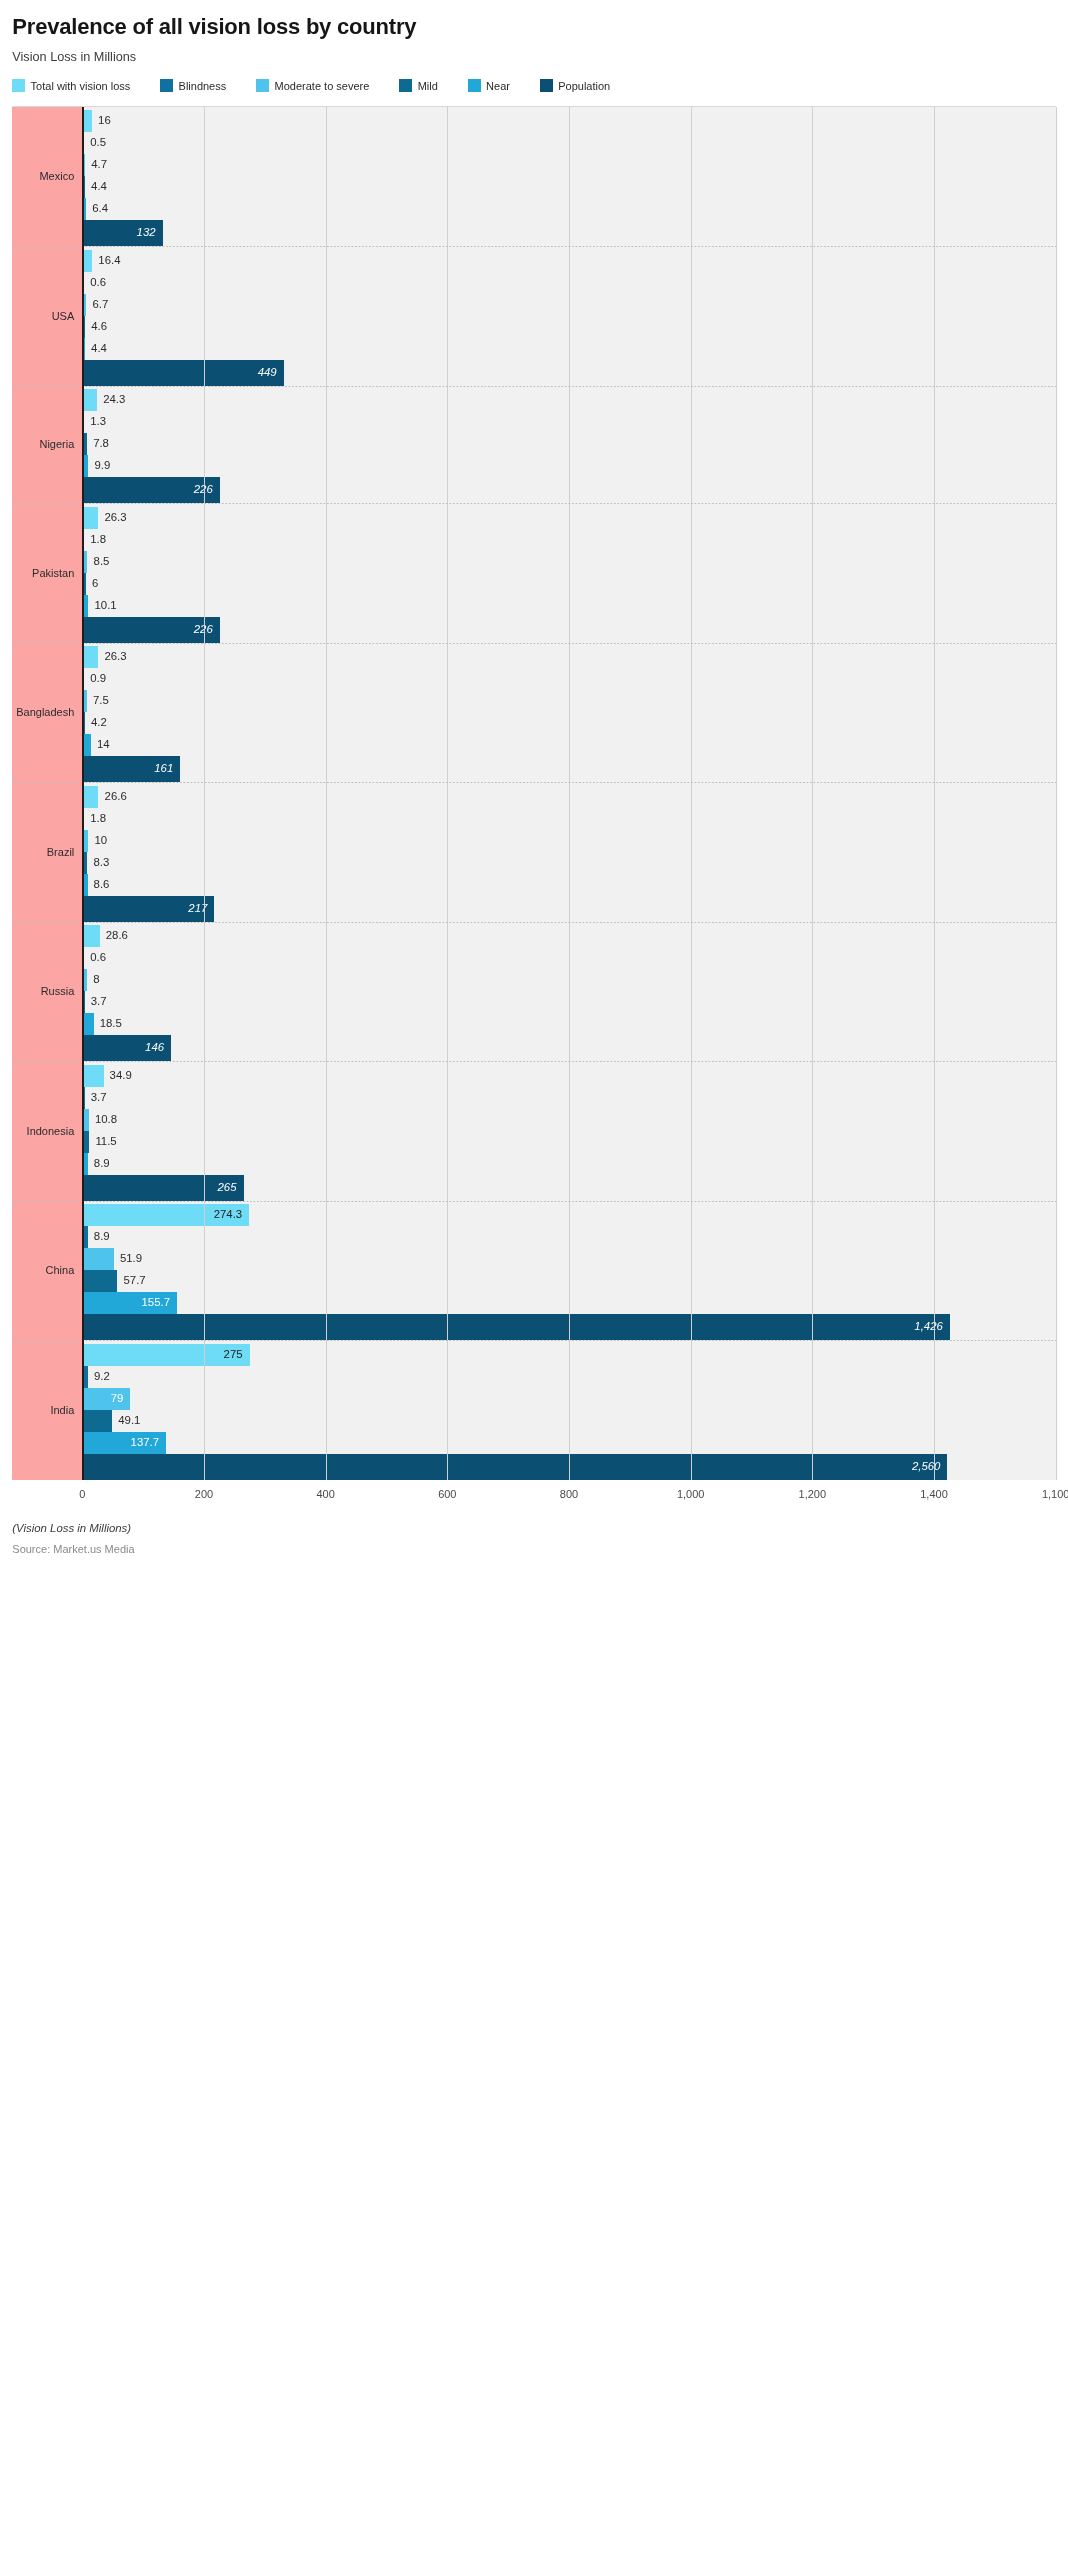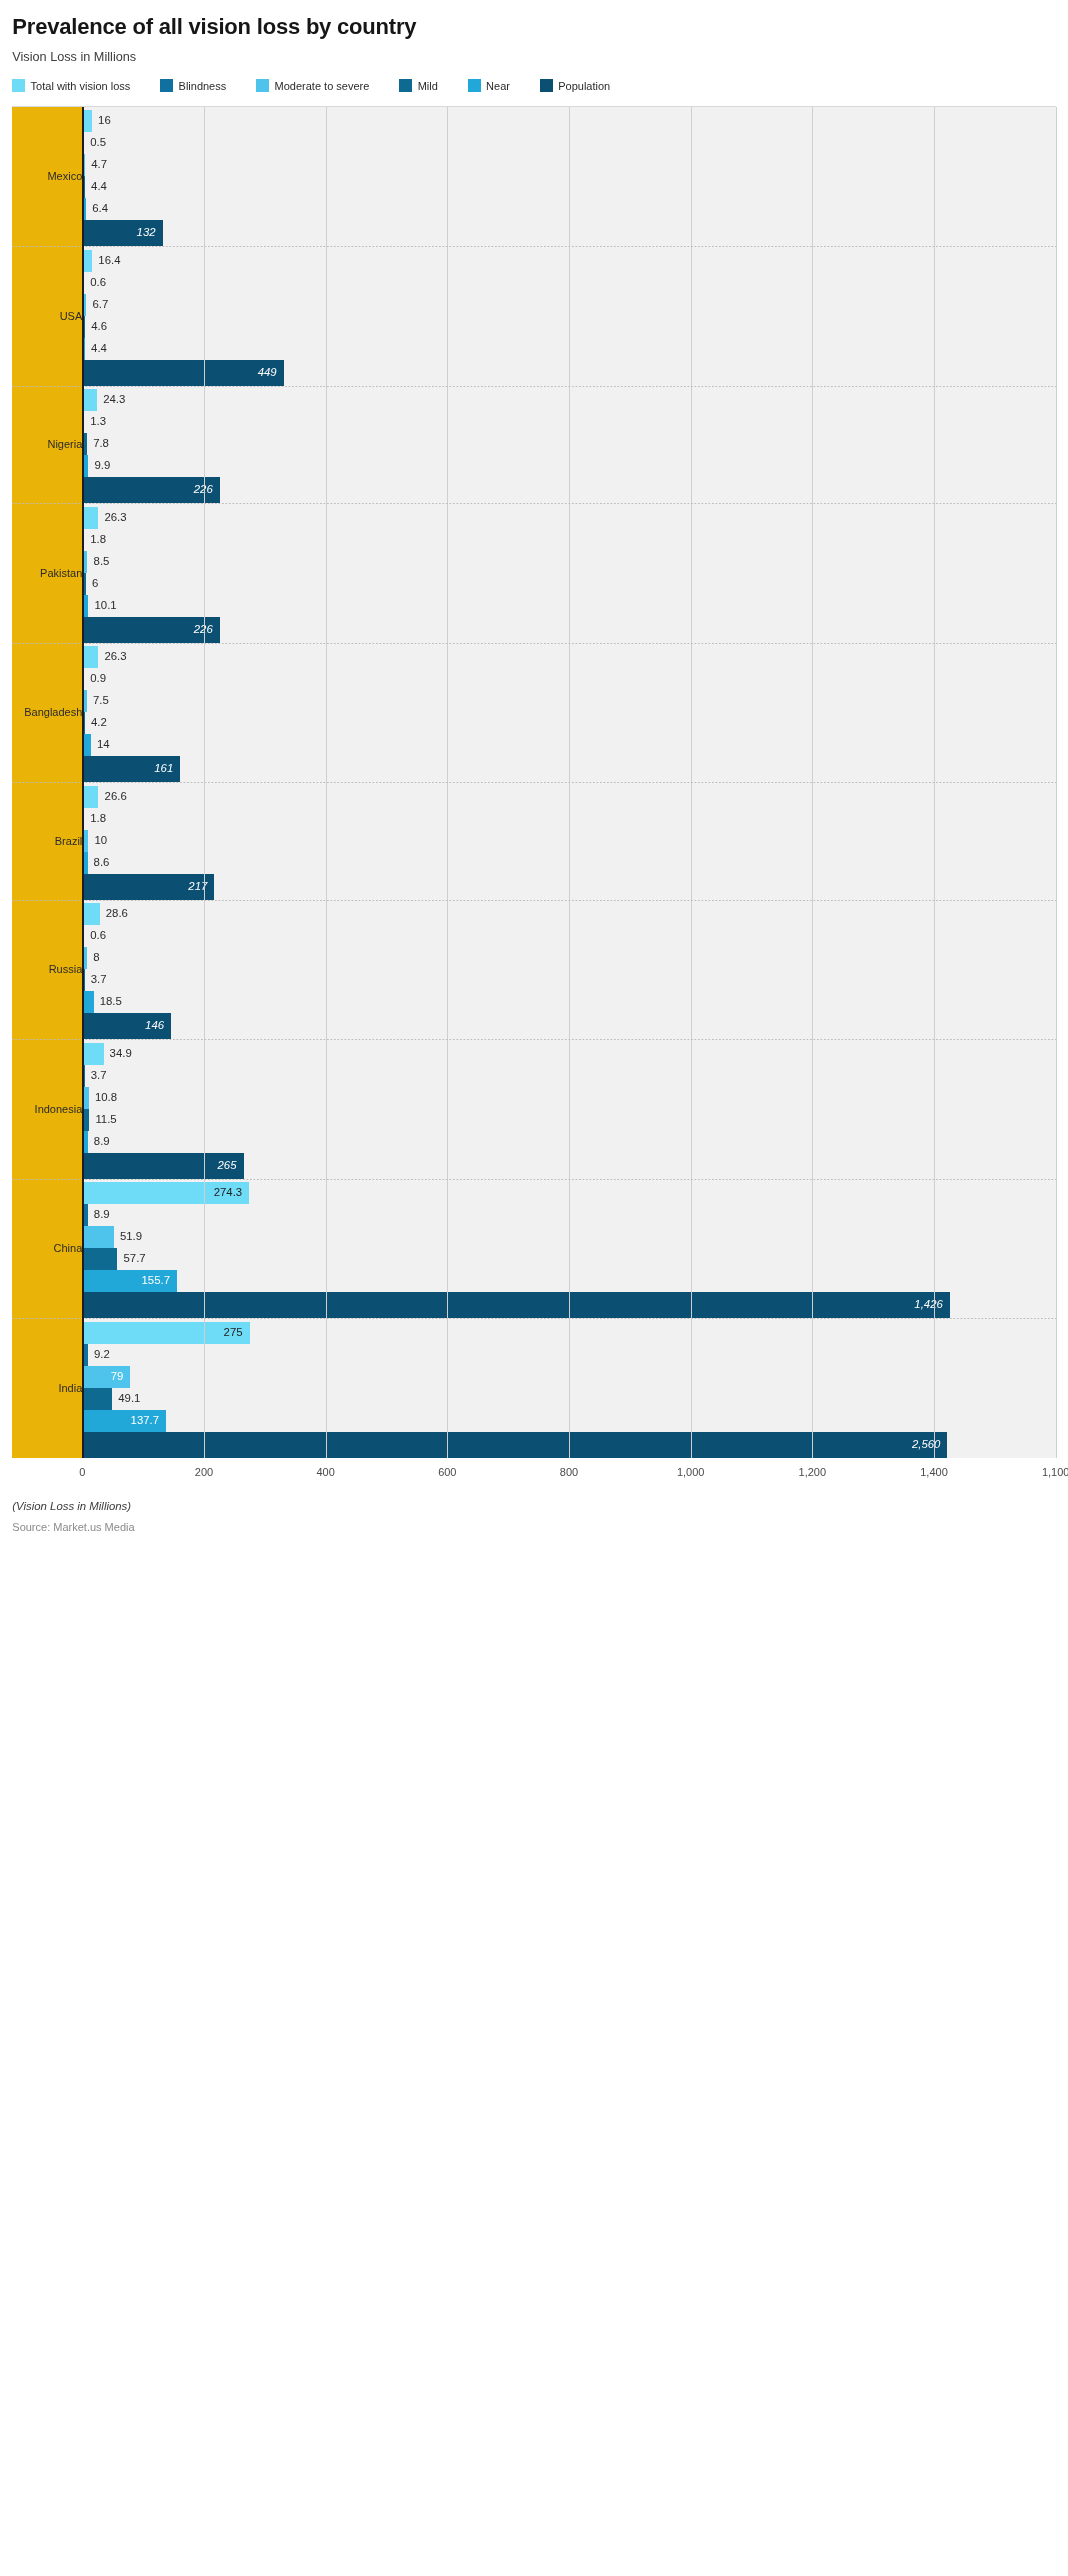--- a/index.html
+++ b/index.html
@@ -100,24 +100,24 @@
     background-size: 3.5px 0.9px;
     background-repeat: repeat-x;
     z-index: 5;
   }
   .group-label {
     width: 70px;
     flex: 0 0 70px;
     display: flex;
     align-items: center;
     justify-content: flex-end;
-    padding-right: 0;
+    padding-right: 8px;
     font-size: 11px;
     color: #2b2b2b;
-    background: #eab308;
+    background: #fca5a5;
   }
   .group-bars {
     position: relative;
     flex: 1 1 auto;
     background: #f1f1f1;
     padding: 3.5px 0 0 0;
   }
 
   .bar-row {
     position: relative;
@@ -446,20 +446,24 @@
                 <div class="bar" style="background: rgb(111, 220, 247); width: 1.6625%;"></div>
                 <span class="val-out">26.6</span>
               </div>
               <div class="bar-row">
                 <div class="bar hatch" style="background: rgb(16, 112, 160); width: 0.1125%;"></div>
                 <span class="val-out">1.8</span>
               </div>
               <div class="bar-row">
                 <div class="bar" style="background: rgb(78, 195, 236); width: 0.625%;"></div>
                 <span class="val-out">10</span>
+              </div>
+              <div class="bar-row">
+                <div class="bar" style="background: rgb(15, 106, 146); width: 0.51875%;"></div>
+                <span class="val-out">8.3</span>
               </div>
               <div class="bar-row">
                 <div class="bar" style="background: rgb(33, 168, 216); width: 0.5375%;"></div>
                 <span class="val-out">8.6</span>
               </div>
               <div class="bar-row pop">
                 <div class="bar" style="background: rgb(11, 79, 114); width: 13.5625%;">
                   <span class="val-in">217</span>
                 </div>
               </div>

